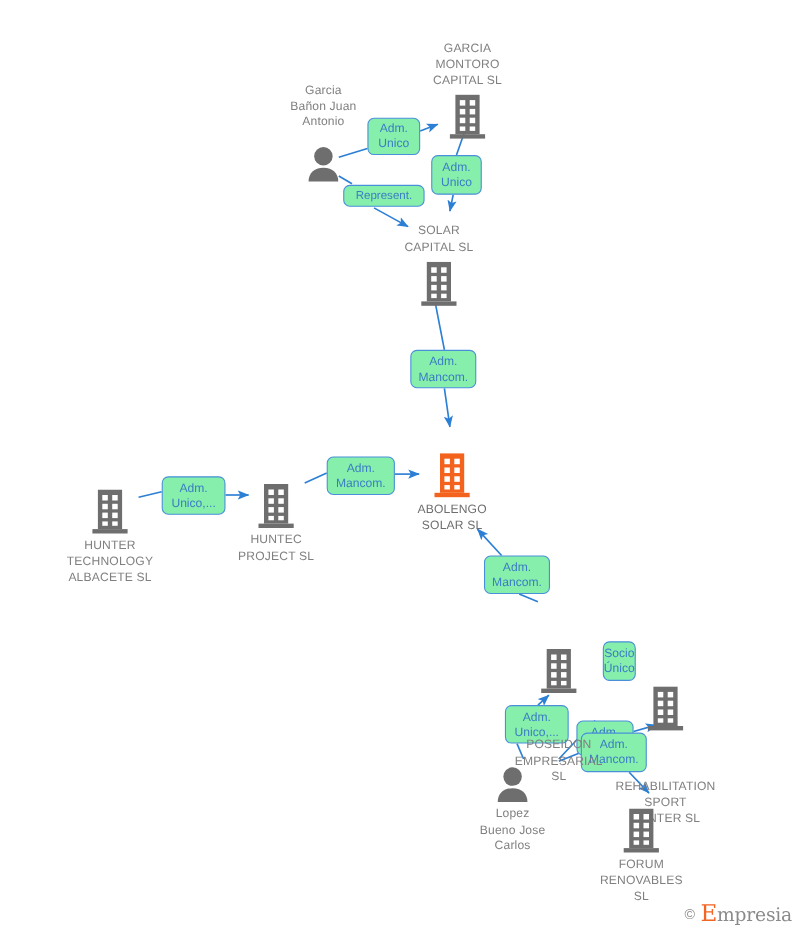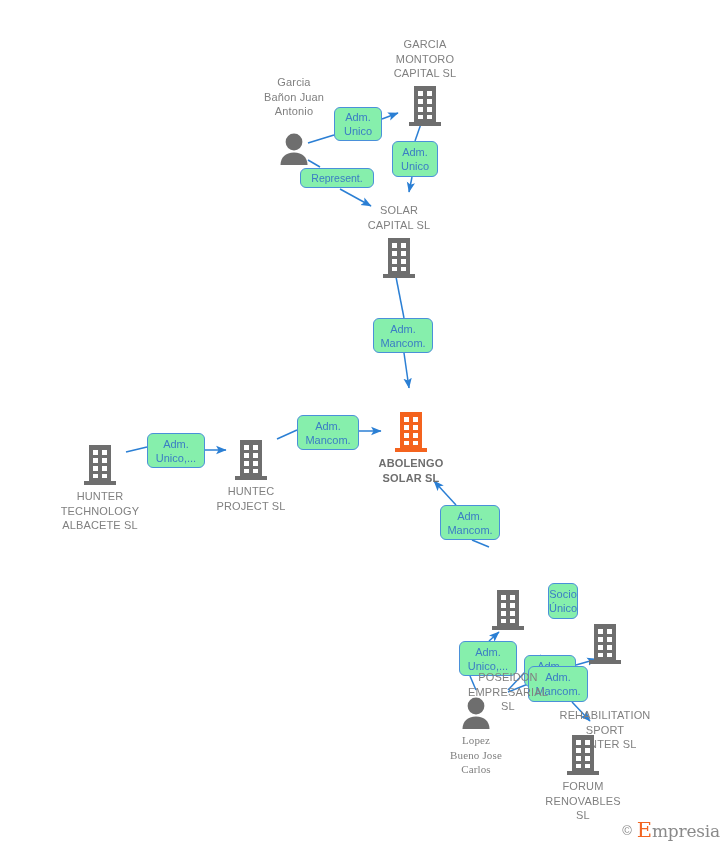--- a/index.html
+++ b/index.html
@@ -42,21 +42,21 @@
     margin-top: 3px;
     text-align: center;
     font-size: 11px;
     line-height: 14.5px;
     color: #808080;
     letter-spacing: 0.15px;
     white-space: pre-line;
   }
   .node.focus .nlabel {
     color: #6e6e6e;
-    font-weight: bold;
+    font-weight: normal;
   }
   
   .relbox {
     position: absolute;
     box-sizing: border-box;
     border: 1.3px solid #4a90d9;
     border-radius: 6px;
     background: #86efac;
     color: #3b7dc4;
     font-size: 11px;
@@ -138,21 +138,21 @@
       <path d="M572,702 L590,721" marker-end="url(#ah)"></path>
     </g>
   </svg>
 
   <div class="relbox" style="left:334px; top:107px; width:48px; height:34px;">Adm.
 Unico</div>
 
   <div class="relbox" style="left:392px; top:141px; width:46px; height:36px;">Adm.
 Unico</div>
 
-  <div class="relbox" style="left:300px; top:168px; width:74px; height:20px; font-size:10.5px;">Represent.</div>
+  <div class="relbox" style="left:312px; top:168px; width:74px; height:20px; font-size:10.5px;">Represent.</div>
 
   <div class="relbox" style="left:373px; top:318px; width:60px; height:35px;">Adm.
 Mancom.</div>
 
   <div class="relbox" style="left:297px; top:415px; width:62px; height:35px;">Adm.
 Mancom.</div>
 
   <div class="relbox" style="left:147px; top:433px; width:58px; height:35px;">Adm.
 Unico,...</div>
 
@@ -332,21 +332,21 @@
           <rect x="10" y="29" width="5" height="4"></rect>
             <rect x="19" y="29" width="5" height="4"></rect>
         </g>
       </svg>
     </span>
     <span class="nlabel">REHABILITATION
 SPORT
 CENTER  SL</span>
   </div>
 
-  <div class="node" style="left:476px; top:697px;font-family:Liberation Serif, serif;">
+  <div class="node" style="left:466px; top:697px;">
     <span class="ico">
       <svg width="32" height="33" viewBox="0 0 32 33" xmlns="http://www.w3.org/2000/svg">
         <circle cx="16" cy="9" r="8.4" fill="#6e6e6e"></circle>
         <path d="M16,19.5 C24.5,19.5 29.5,24.6 29.5,32 L2.5,32 C2.5,24.6 7.5,19.5 16,19.5 Z" fill="#6e6e6e"></path>
       </svg>
     </span>
     <span class="nlabel">Lopez
 Bueno Jose
 Carlos</span>
   </div>

